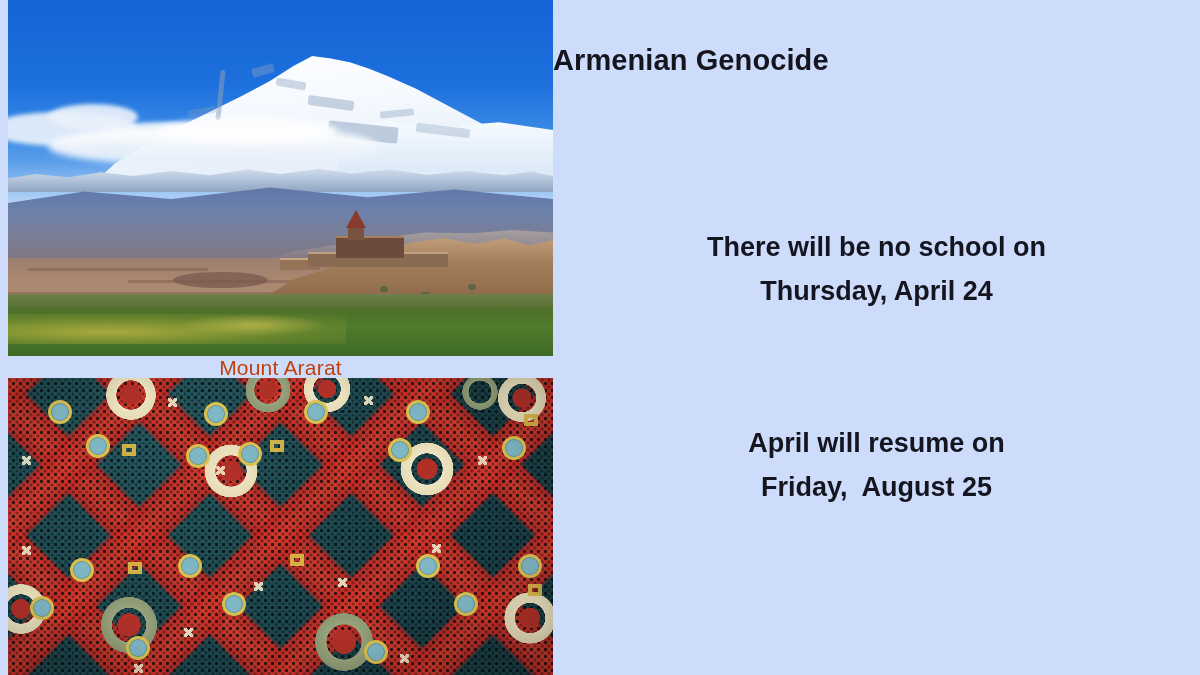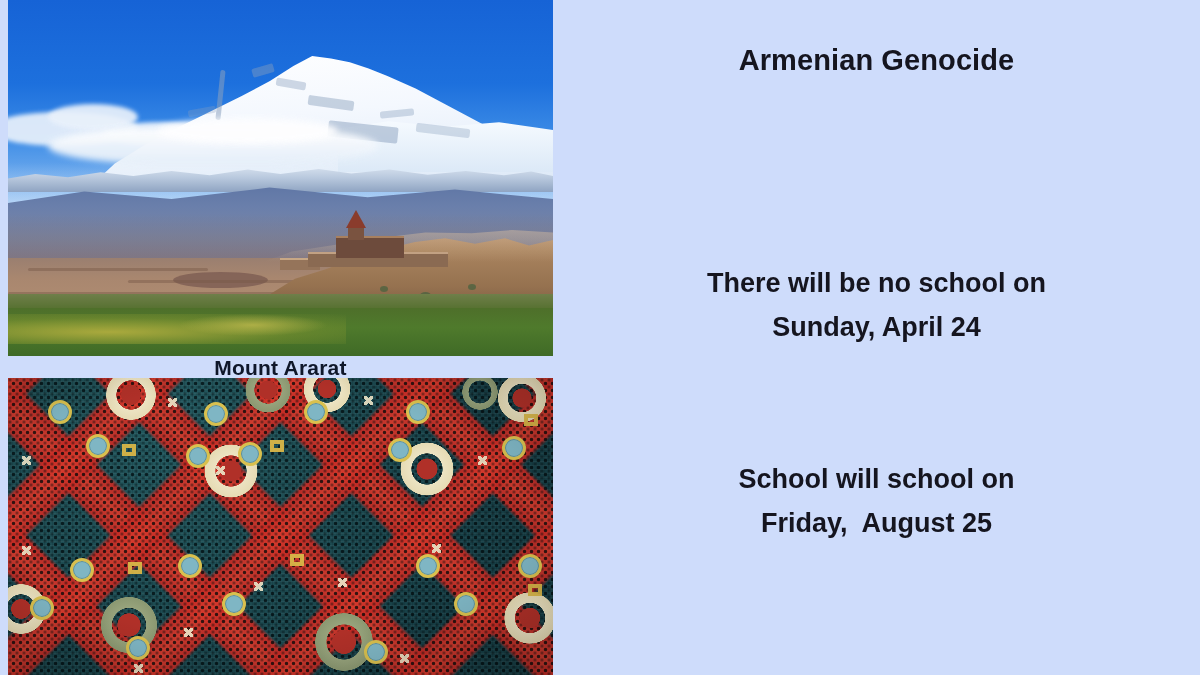--- a/index.html
+++ b/index.html
@@ -245,22 +245,22 @@
     left: 8px;
     top: 356px;
     width: 545px;
     height: 22px;
     display: flex;
     align-items: center;
     justify-content: center;
   }
   .caption-text {
     font-size: 21px;
-    font-weight: bold;
-    color: #0f172a;
+    font-weight: normal;
+    color: #c2410c;
     letter-spacing: .2px;
     white-space: nowrap;
     line-height: 1;
   }
 
   
   .photo-textile {
     position: absolute;
     left: 8px;
     top: 378px;
@@ -379,38 +379,37 @@
     top: 0;
     width: 647px;
     height: 675px;
     background: #cedcfb;
   }
   .heading-block {
     position: absolute;
     left: 0;
     top: 46px;
     width: 100%;
-    text-align: center;
+    text-align: left;
   }
   .heading-line {
     font-size: 29px;
     font-weight: bold;
     color: #15151f;
     letter-spacing: .1px;
     line-height: 1;
     margin: 0;
   }
   .heading-line.l2 { margin-top: 32px; }
 
   .body-block {
     position: absolute;
     left: 0;
     width: 100%;
     text-align: center;
-    margin-top: 36px;
   }
   .body-block.b1 { top: 234px; }
   .body-block.b2 { top: 430px; padding-right: 24px; }
   .body-line {
     font-size: 27px;
     font-weight: bold;
     color: #15151f;
     line-height: 1;
     margin: 0;
     white-space: pre;
@@ -546,23 +545,23 @@
   </div>
 
   <div class="text-panel">
 
     <div class="heading-block">
       <div class="heading-line l1">Armenian Genocide</div>
     </div>
 
     <div class="body-block b1">
       <div class="body-line first">There will be no school on</div>
-      <div class="body-line second">Sunday, April 24</div>
+      <div class="body-line second">Thursday, April 24</div>
     </div>
 
     <div class="body-block b2">
-      <div class="body-line first">School will school on</div>
+      <div class="body-line first">April will resume on</div>
       <div class="body-line second">Friday,  August 25</div>
     </div>
 
   </div>
 
 </div>
 
 </body></html>

